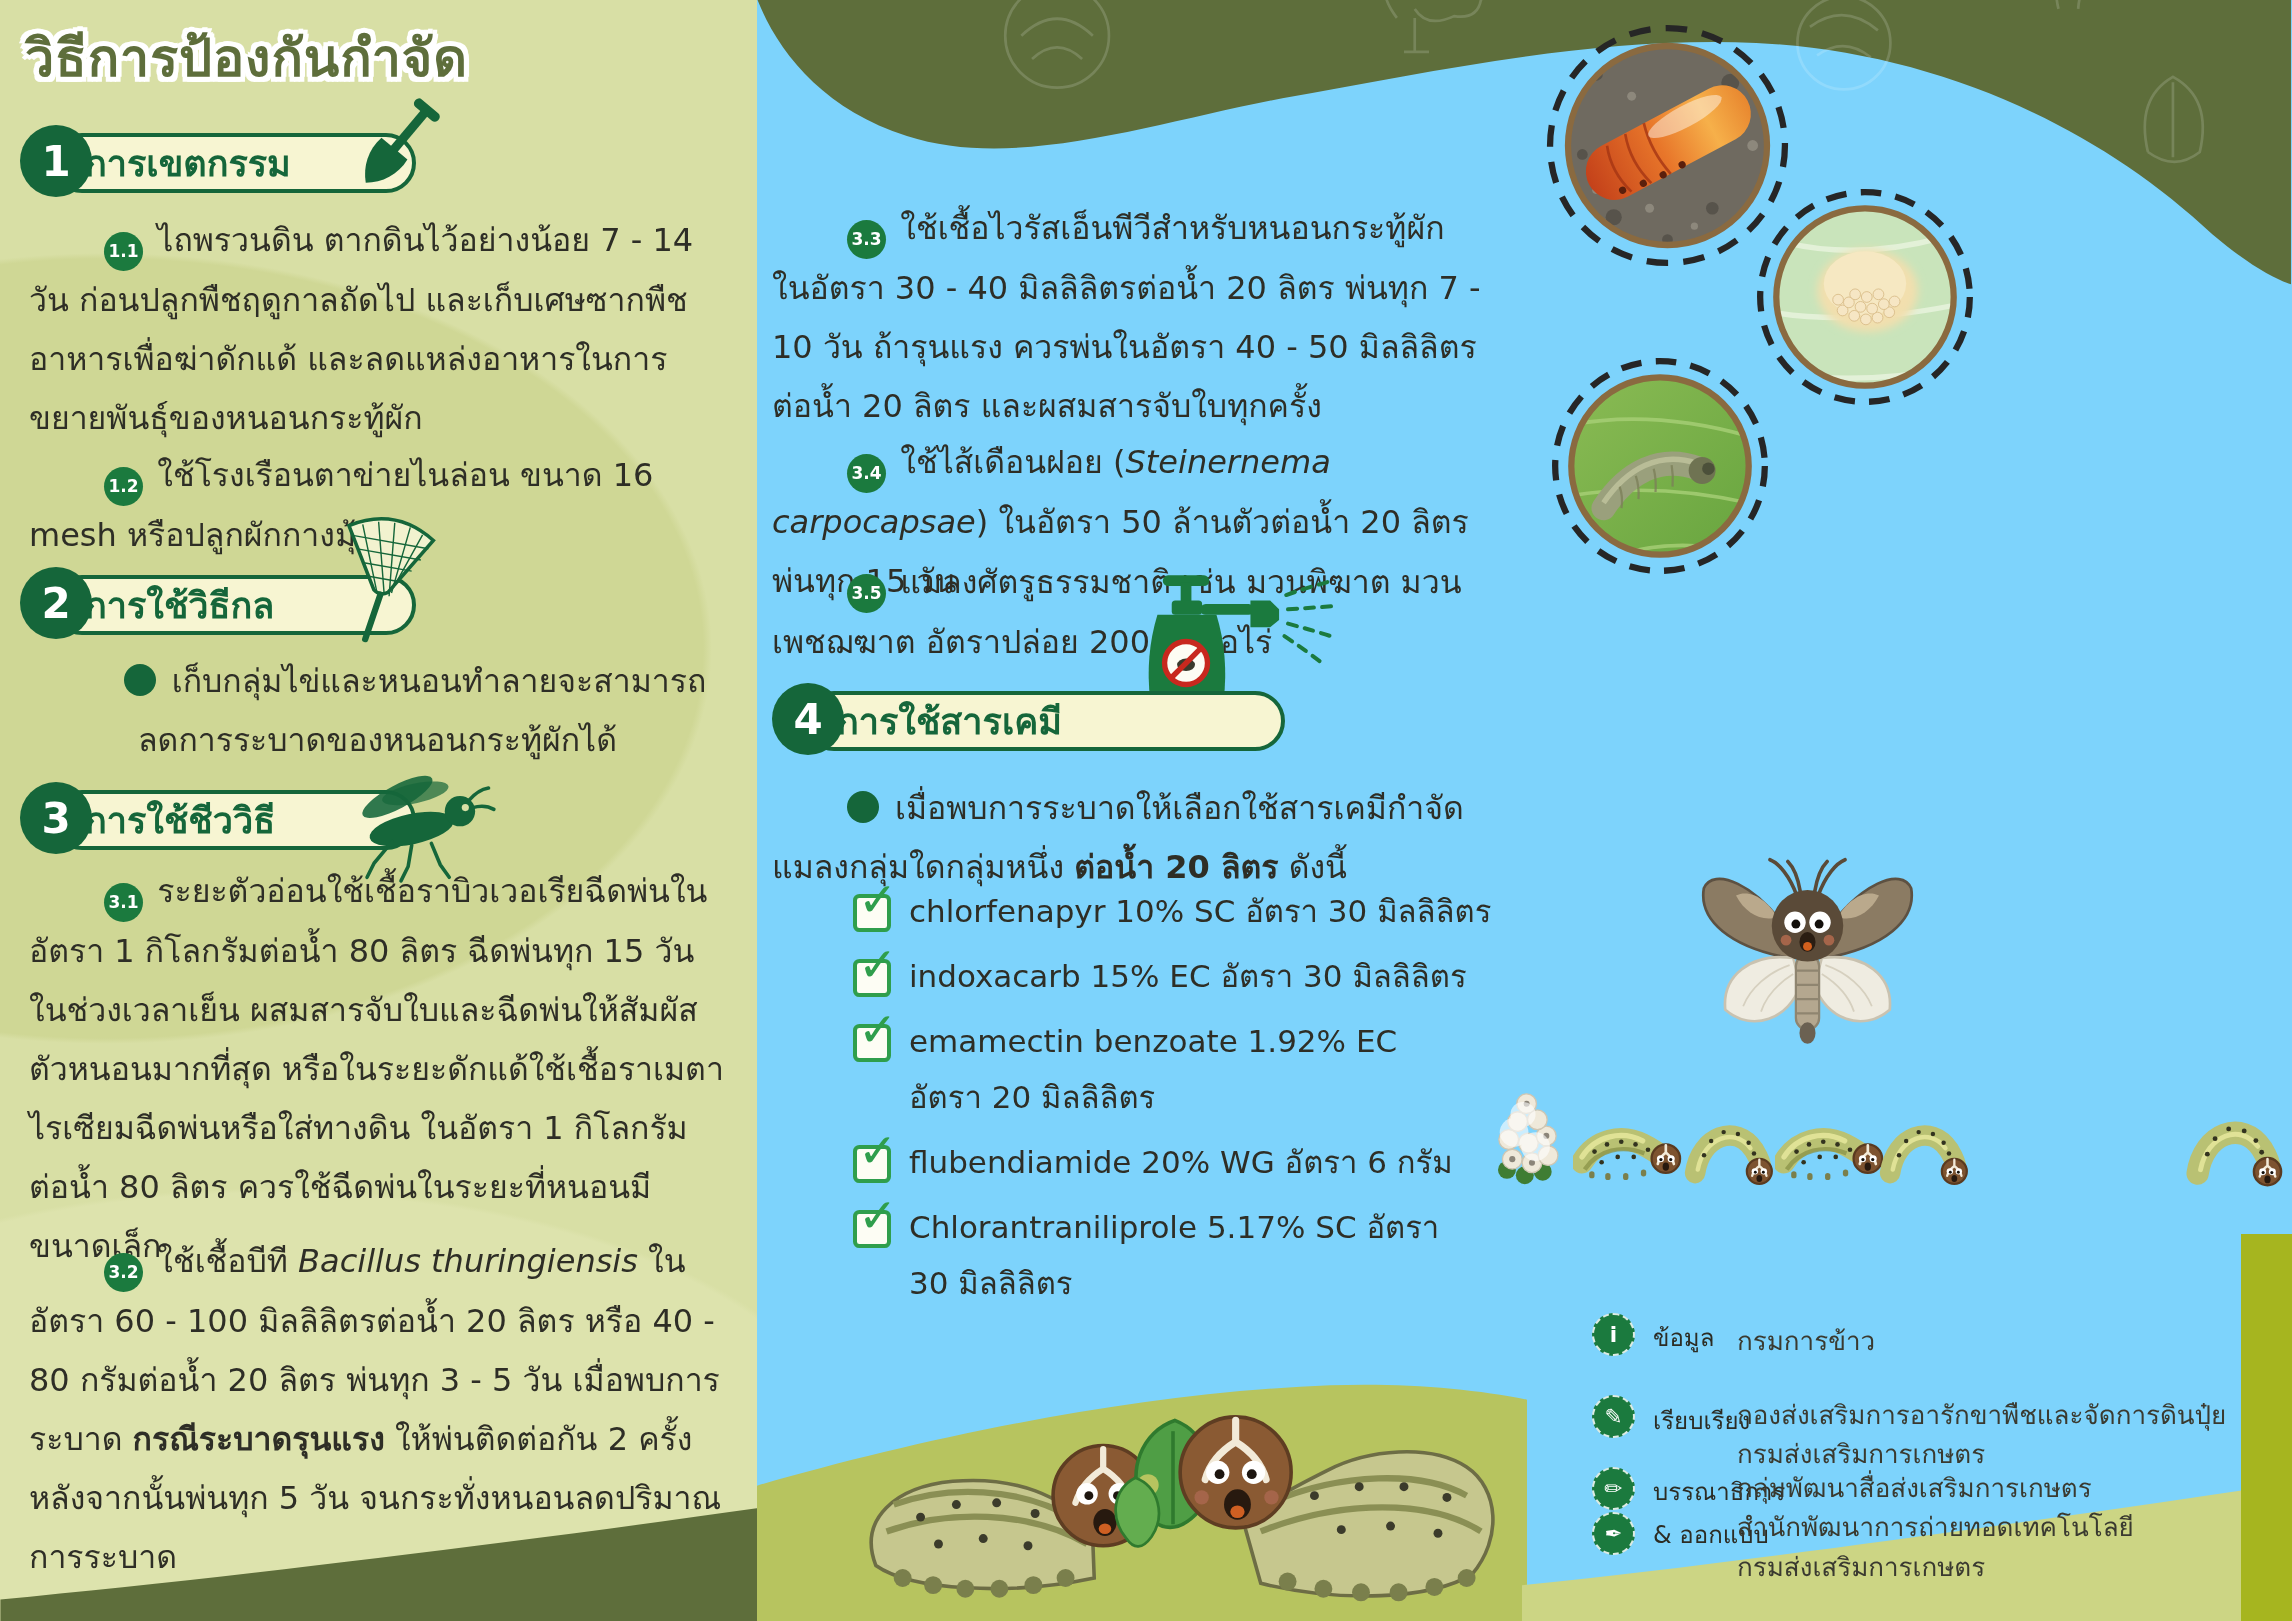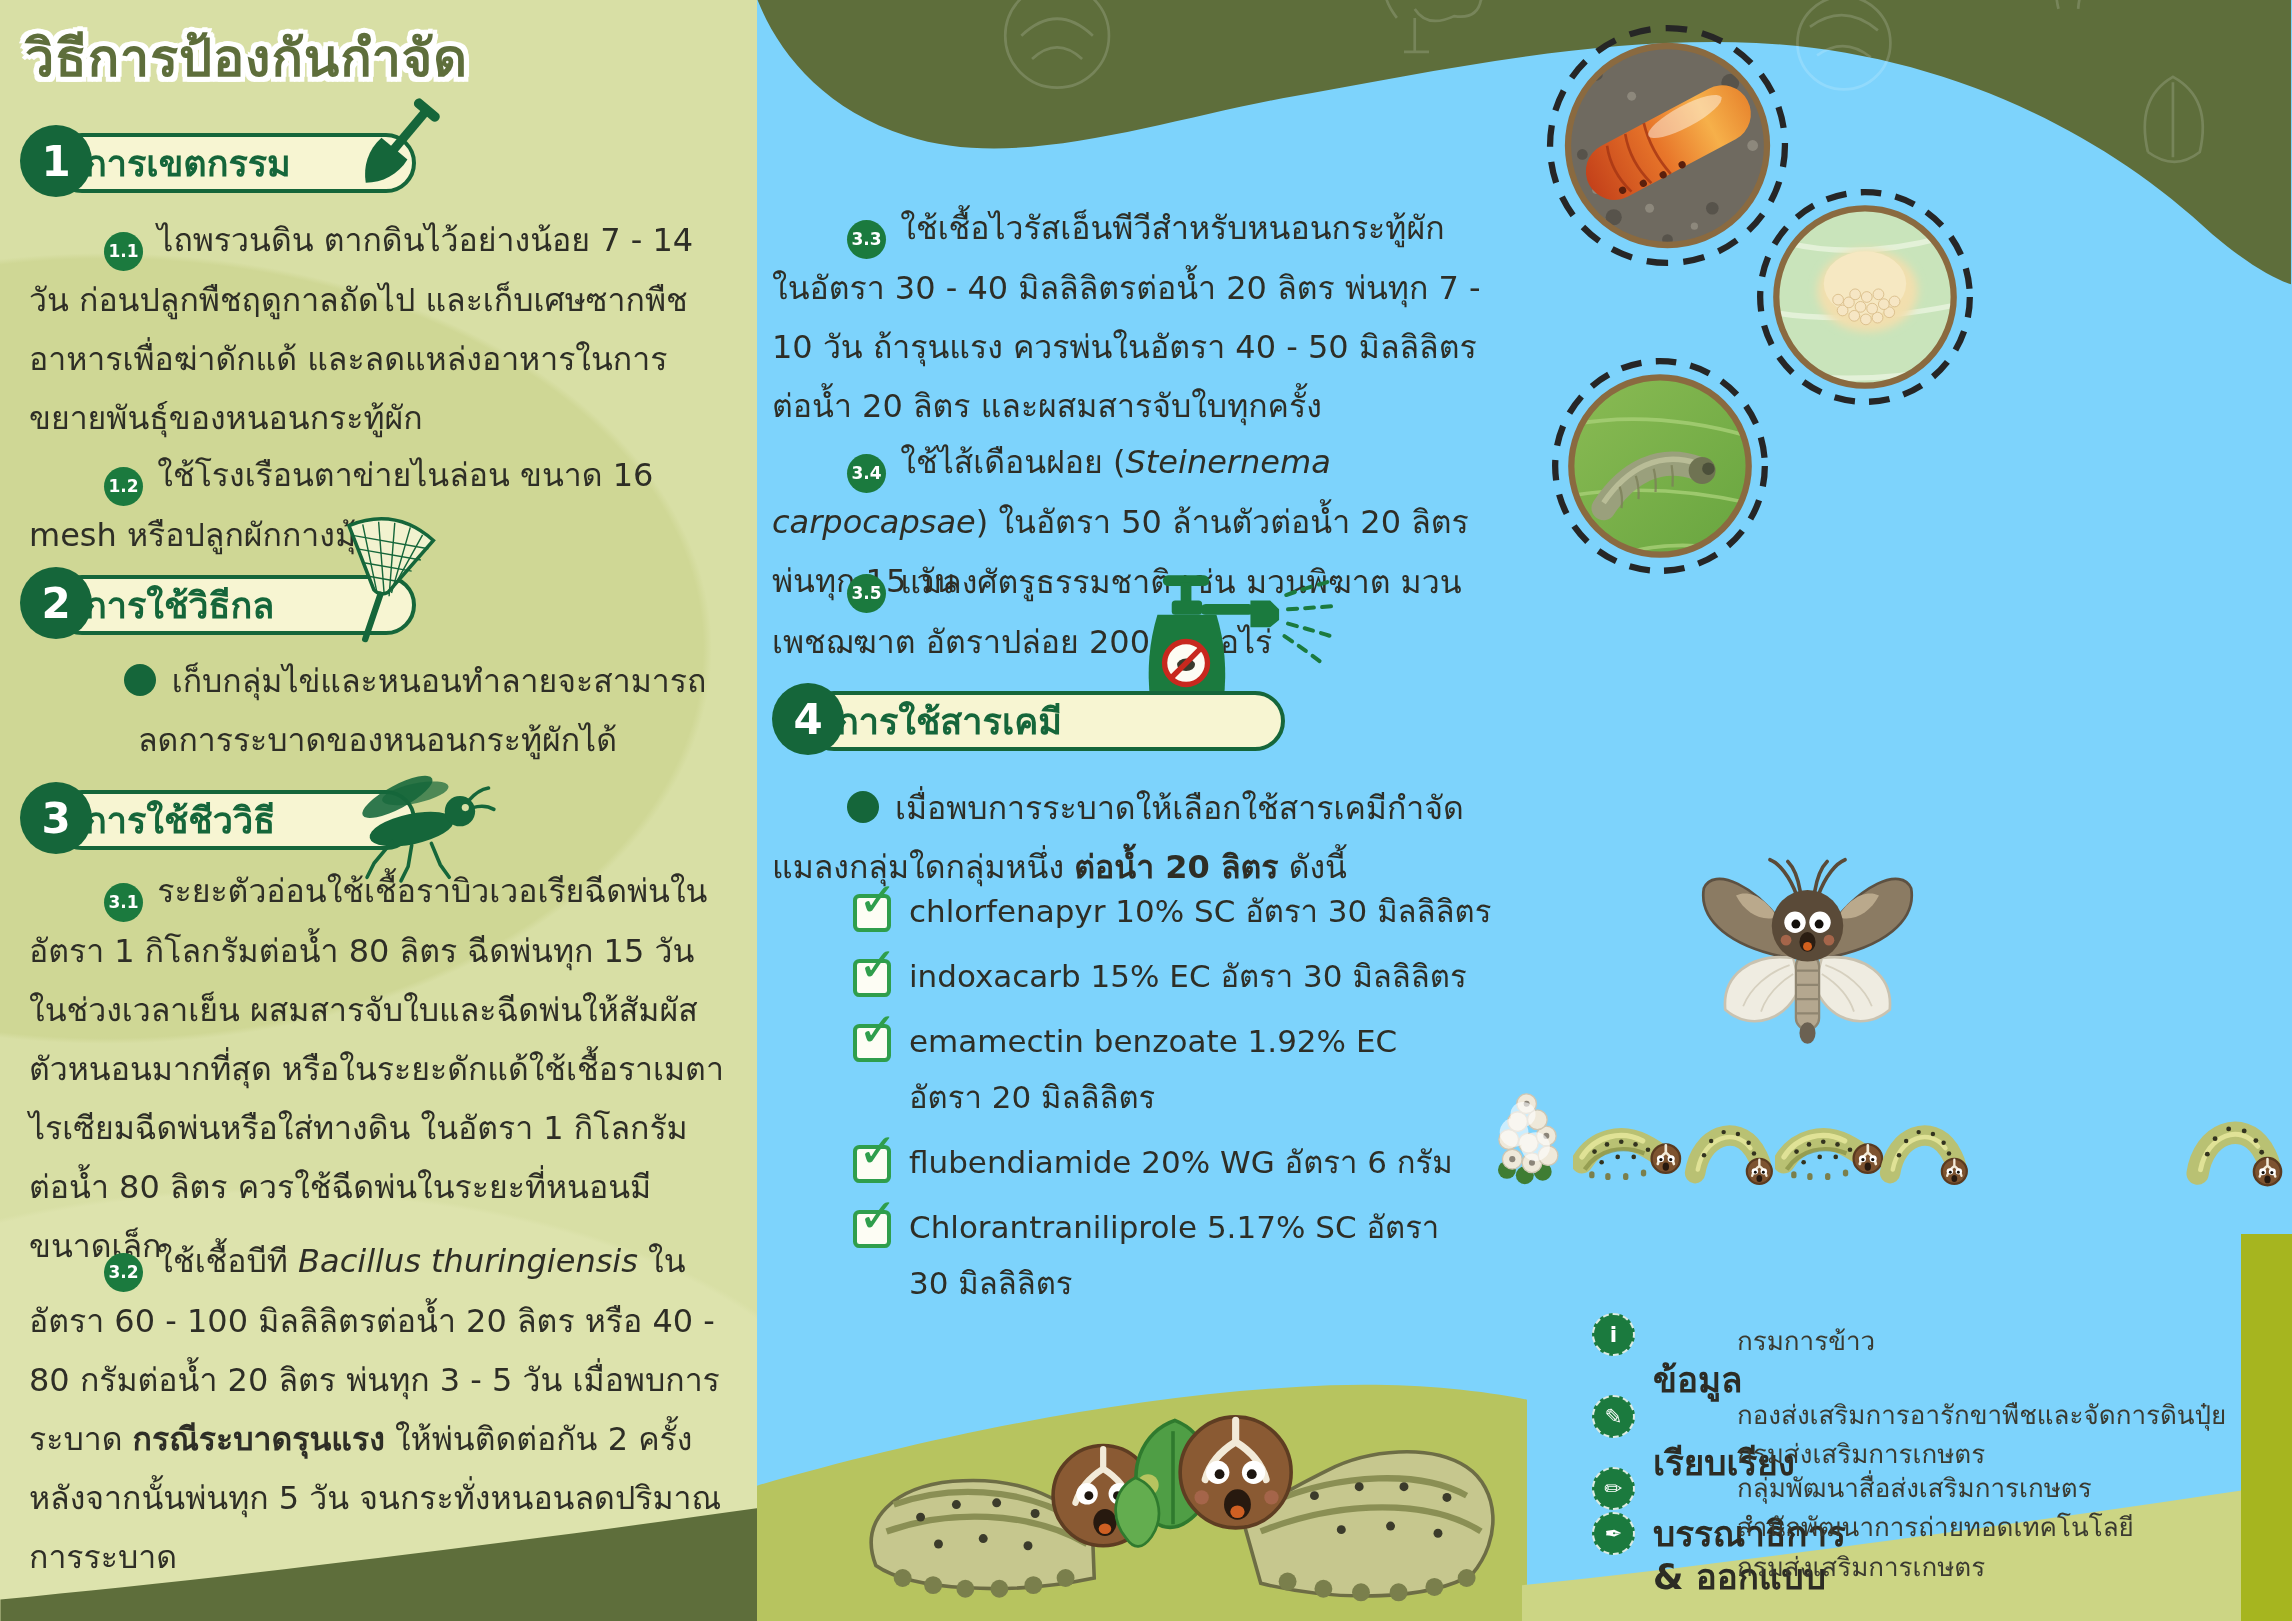--- a/index.html
+++ b/index.html
@@ -30,21 +30,21 @@
   .sci{font-style:italic;}
   .ub{font-weight:bold;text-underline-offset:7.2px;text-decoration-thickness:3.6px;}
   .bold{font-weight:bold;}
   
   #chem-list{left:853px;top:883px;width:654px;list-style:none;margin:0;padding:0;}
   #chem-list li{display:flex;gap:18px;font-size:31px;line-height:56px;margin-bottom:9px;align-items:flex-start;}
   .chk{flex:0 0 auto;width:30px;height:30px;border:4.5px solid #2f9e4c;border-radius:6.3px;background:#fdfdf4;
        position:relative;margin-top:10.7px;}
   .chk .mark{position:absolute;left:0.9px;top:-21.5px;font-size:47px;font-weight:bold;color:#2f9e4c;line-height:1;}
   
-  .clabel{position:absolute;font-size:35px;font-weight:bold;color:#2c2c24;white-space:nowrap;margin-top:34px;}
+  .clabel{position:absolute;font-size:24px;font-weight:normal;color:#2c2c24;white-space:nowrap;}
   .cvalue{position:absolute;font-size:26px;color:#3a3a30;white-space:nowrap;}
   .cicon{position:absolute;width:43px;height:43px;border-radius:50%;background:#1b7a3e;
          border:2.7px dashed rgba(255,255,255,.85);box-sizing:border-box;display:flex;align-items:center;justify-content:center;
          color:#fff;font-size:21.5px;font-weight:bold;}
   svg{display:block;}
 </style>
 </head>
 <body>
 
 <div id="page">

